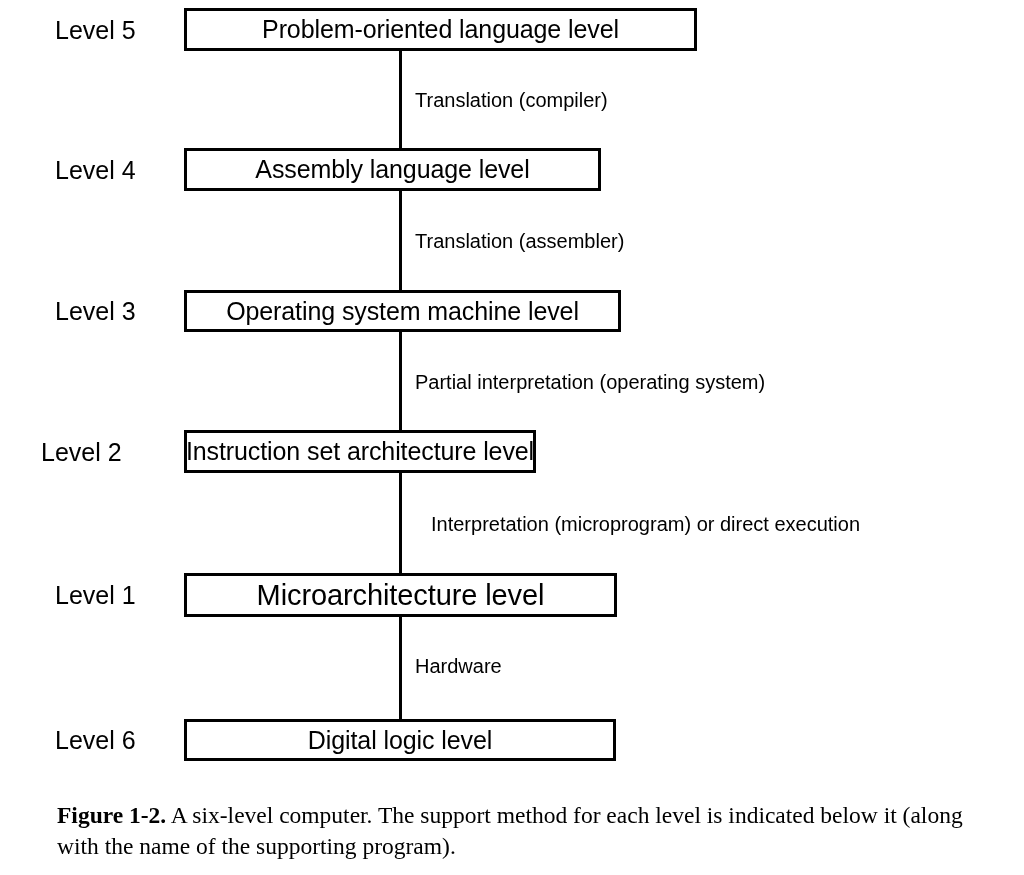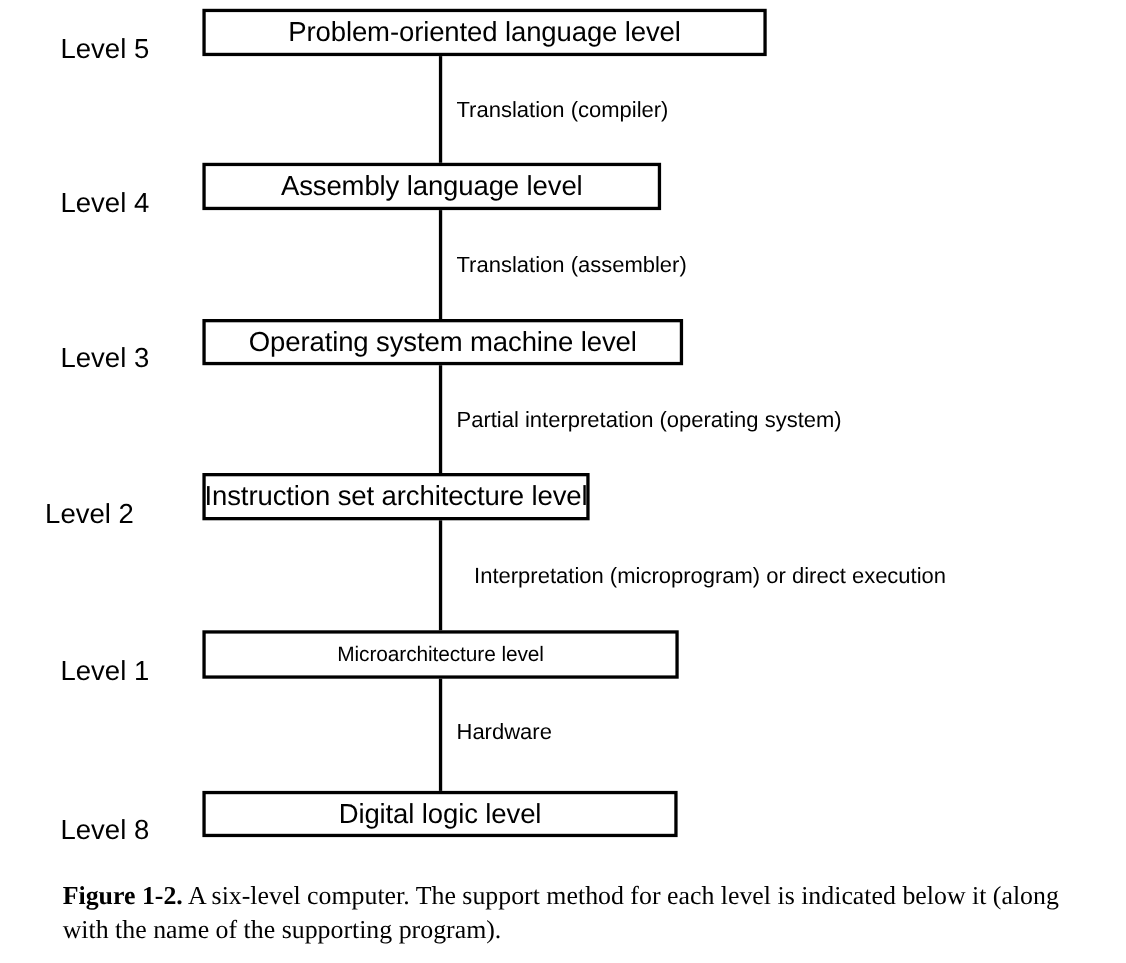--- a/index.html
+++ b/index.html
@@ -45,33 +45,32 @@
   }
   .level-box-label {
     font-family: "Liberation Sans", sans-serif;
     font-size: 25px;
     line-height: 1;
     color: #000000;
     white-space: nowrap;
     letter-spacing: -0.1px;
   }
   .level-box.big .level-box-label {
-    font-size: 19px;
+    font-size: 29px;
   }
 
   
   .level-name {
     position: absolute;
     font-family: "Liberation Sans", sans-serif;
     font-size: 25px;
     line-height: 1;
     color: #000000;
     white-space: nowrap;
     z-index: 2;
-    margin-top: 15px;
   }
 
   
   .edge-label {
     position: absolute;
     font-family: "Liberation Sans", sans-serif;
     font-size: 20px;
     line-height: 1;
     color: #000000;
     white-space: nowrap;
@@ -128,20 +127,20 @@
     <span class="level-box-label">Instruction set architecture level</span>
   </div>
   <div class="edge-label" style="left:431px; top:514px;text-align:right;">Interpretation (microprogram) or direct execution</div>
 
   <div class="level-name" style="left:55px; top:583px;">Level 1</div>
   <div class="level-box big" style="left:184px; top:573px; width:433px; height:44px;">
     <span class="level-box-label">Microarchitecture level</span>
   </div>
   <div class="edge-label" style="left:415px; top:656px;">Hardware</div>
 
-  <div class="level-name" style="left:55px; top:728px;">Level 8</div>
+  <div class="level-name" style="left:55px; top:728px;">Level 6</div>
   <div class="level-box" style="left:184px; top:719px; width:432px; height:42px;">
     <span class="level-box-label">Digital logic level</span>
   </div>
 
   <div id="caption"><span class="caption-figno">Figure 1-2.</span><span class="caption-text">  A six-level computer.  The support method for each level is indicated below it (along with the name of the supporting program).</span></div>
 
 </div>
 
 </body></html>

